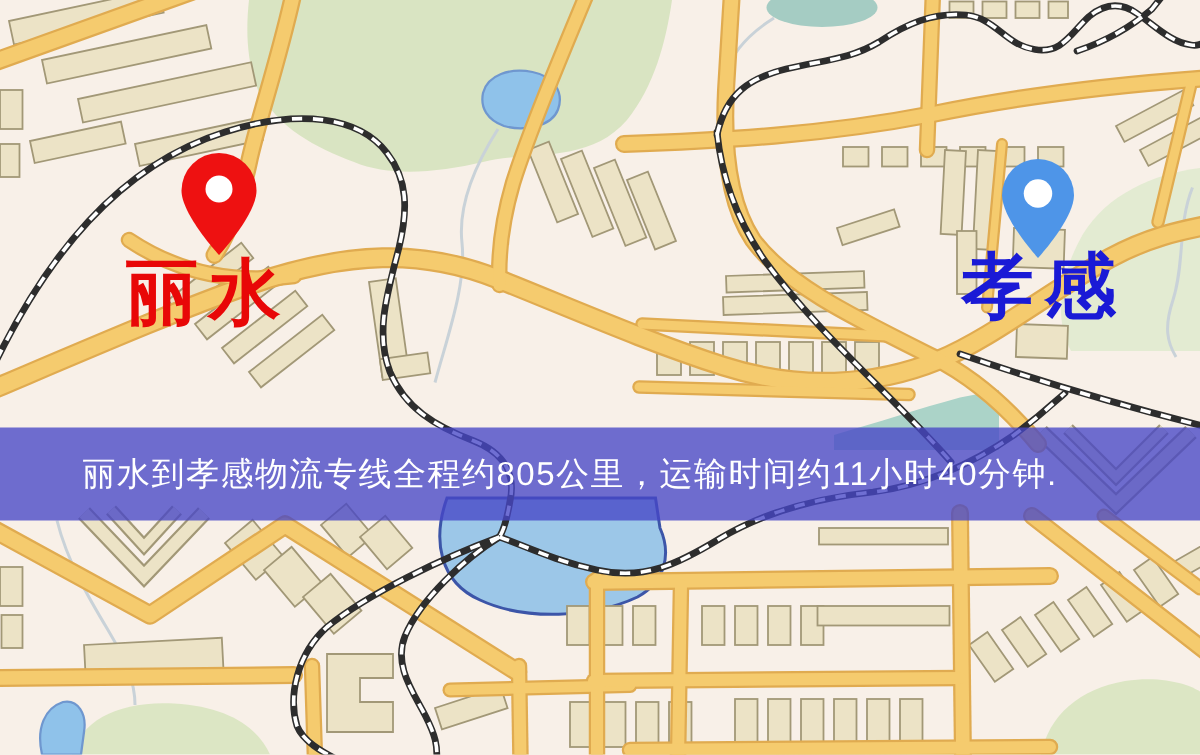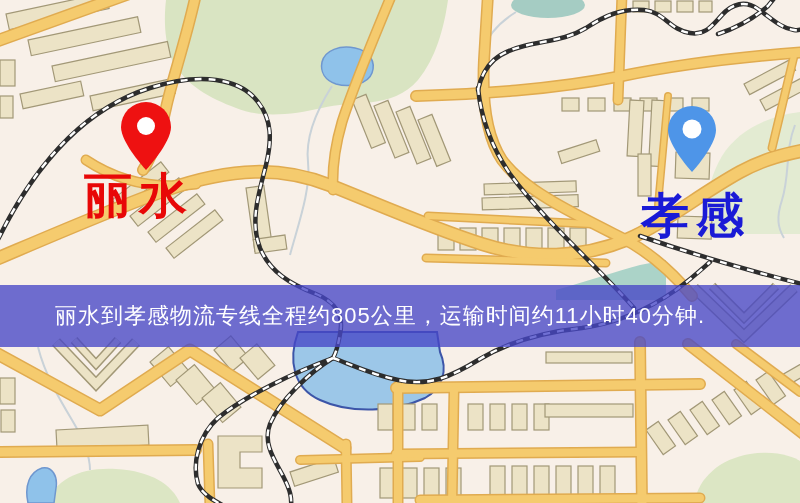--- a/index.html
+++ b/index.html
@@ -9,21 +9,21 @@
     background:#f8f0e8;
   }
   #stage{position:relative;width:704px;height:503px;padding-left:20px;}
   svg{position:absolute;left:0;top:0;display:block;}
   .city-label{
     position:absolute;font-weight:700;font-size:48px;line-height:1;
     letter-spacing:7px;white-space:nowrap;pointer-events:none;
     font-family:"Liberation Sans","DejaVu Sans",sans-serif;
   }
   #origin-label{left:84px;top:172px;color:#e80707;}
-  #dest-label{left:641px;top:192px;color:#1a1ad6;}
+  #dest-label{left:641px;top:168px;color:#1a1ad6;}
   #banner{
     position:absolute;left:0;top:285px;width:800px;height:62px;
     background:rgba(70,70,198,0.78);
     display:flex;align-items:center;box-sizing:border-box;padding-left:24px;
   }
   #banner .txt{
     color:#ffffff;font-size:22px;letter-spacing:1px;white-space:nowrap;margin-left:31px;
   }
 </style>
 </head>

